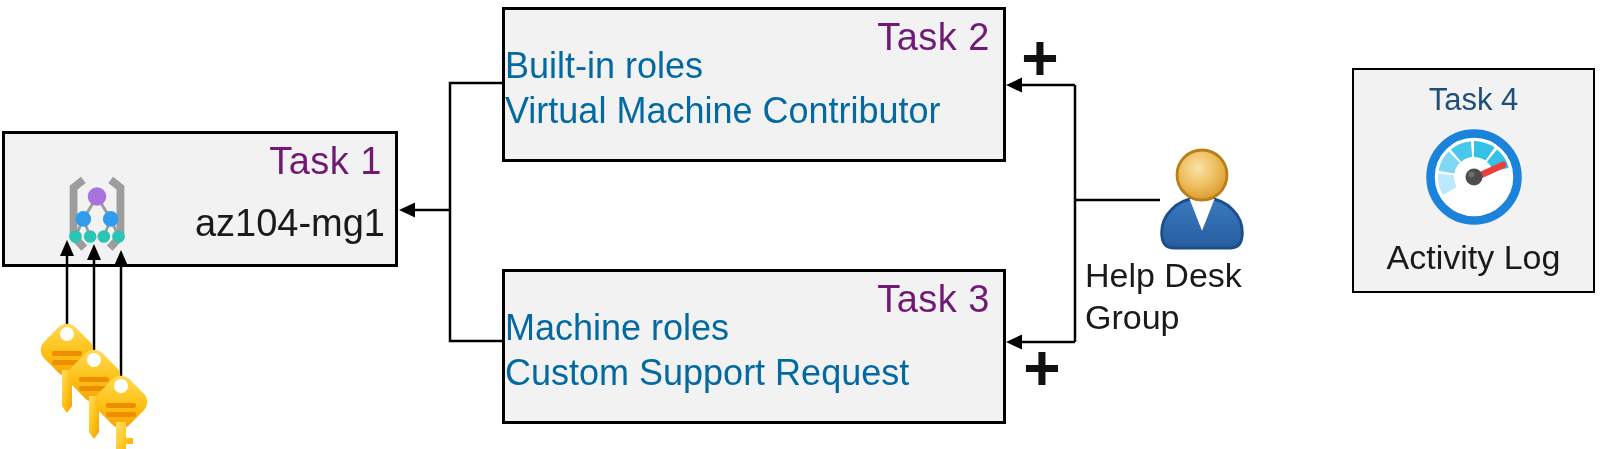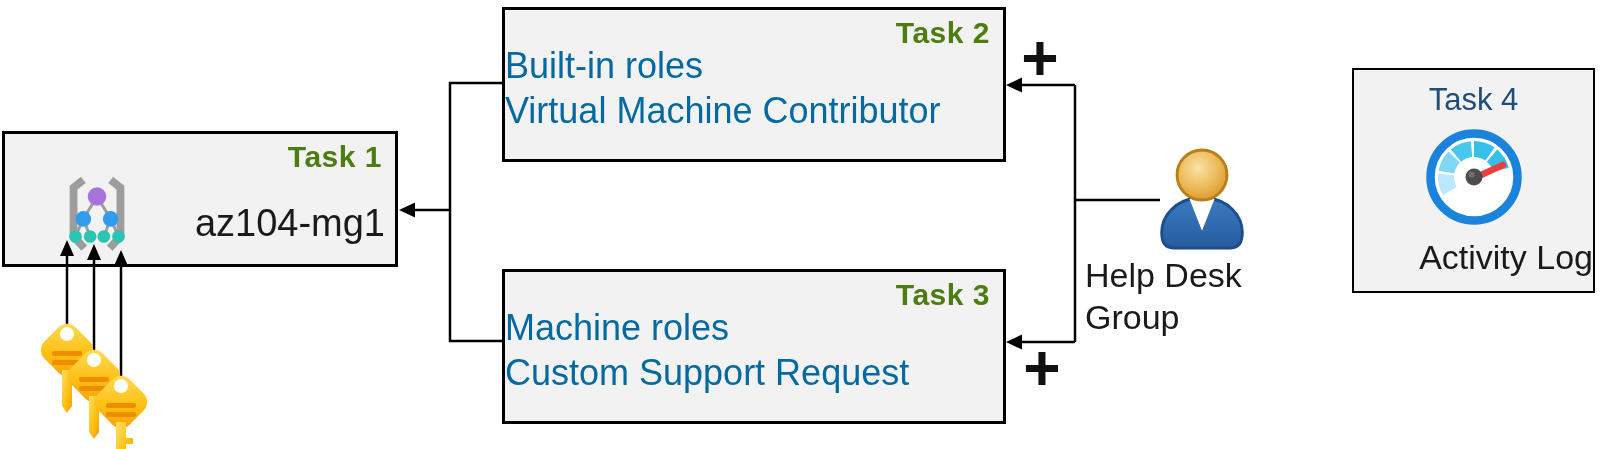--- a/index.html
+++ b/index.html
@@ -21,23 +21,23 @@
   .box {
     position: absolute;
     background: #f2f2f2;
     border: 3px solid #000000;
     z-index: 2;
   }
   .task-label {
     position: absolute;
     top: 6px;
     right: 13px;
-    font-size: 30px;
-    font-weight: 700;
-    color: #4d7c0f;
+    font-size: 38px;
+    font-weight: 400;
+    color: #701a75;
     letter-spacing: 0.5px;
   }
   .task1 { left: 2px; top: 131px; width: 396px; height: 136px; }
   .task2 { left: 502px; top: 7px;   width: 504px; height: 155px; }
   .task3 { left: 502px; top: 269px; width: 504px; height: 155px; }
   .task4 { left: 1352px; top: 68px; width: 243px; height: 225px; border-width: 2px; }
   .mg-icon-svg { position: absolute; left: 48px; top: 40px; }
   .mg-name {
     position: absolute;
     left: 160px;
@@ -66,21 +66,21 @@
     font-size: 31px;
     font-weight: 400;
     color: #1f4e79;
   }
   .gauge-svg { position: absolute; left: 50%; top: 57px; margin-left: -50px; }
   .task4-caption {
     position: absolute;
     bottom: 14px;
     left: 0;
     width: 100%;
-    text-align: right;
+    text-align: center;
     font-size: 34px;
     color: #1a1a1a;
   }
   .plus {
     position: absolute;
     width: 60px;
     height: 60px;
     display: flex;
     align-items: center;
     justify-content: center;

